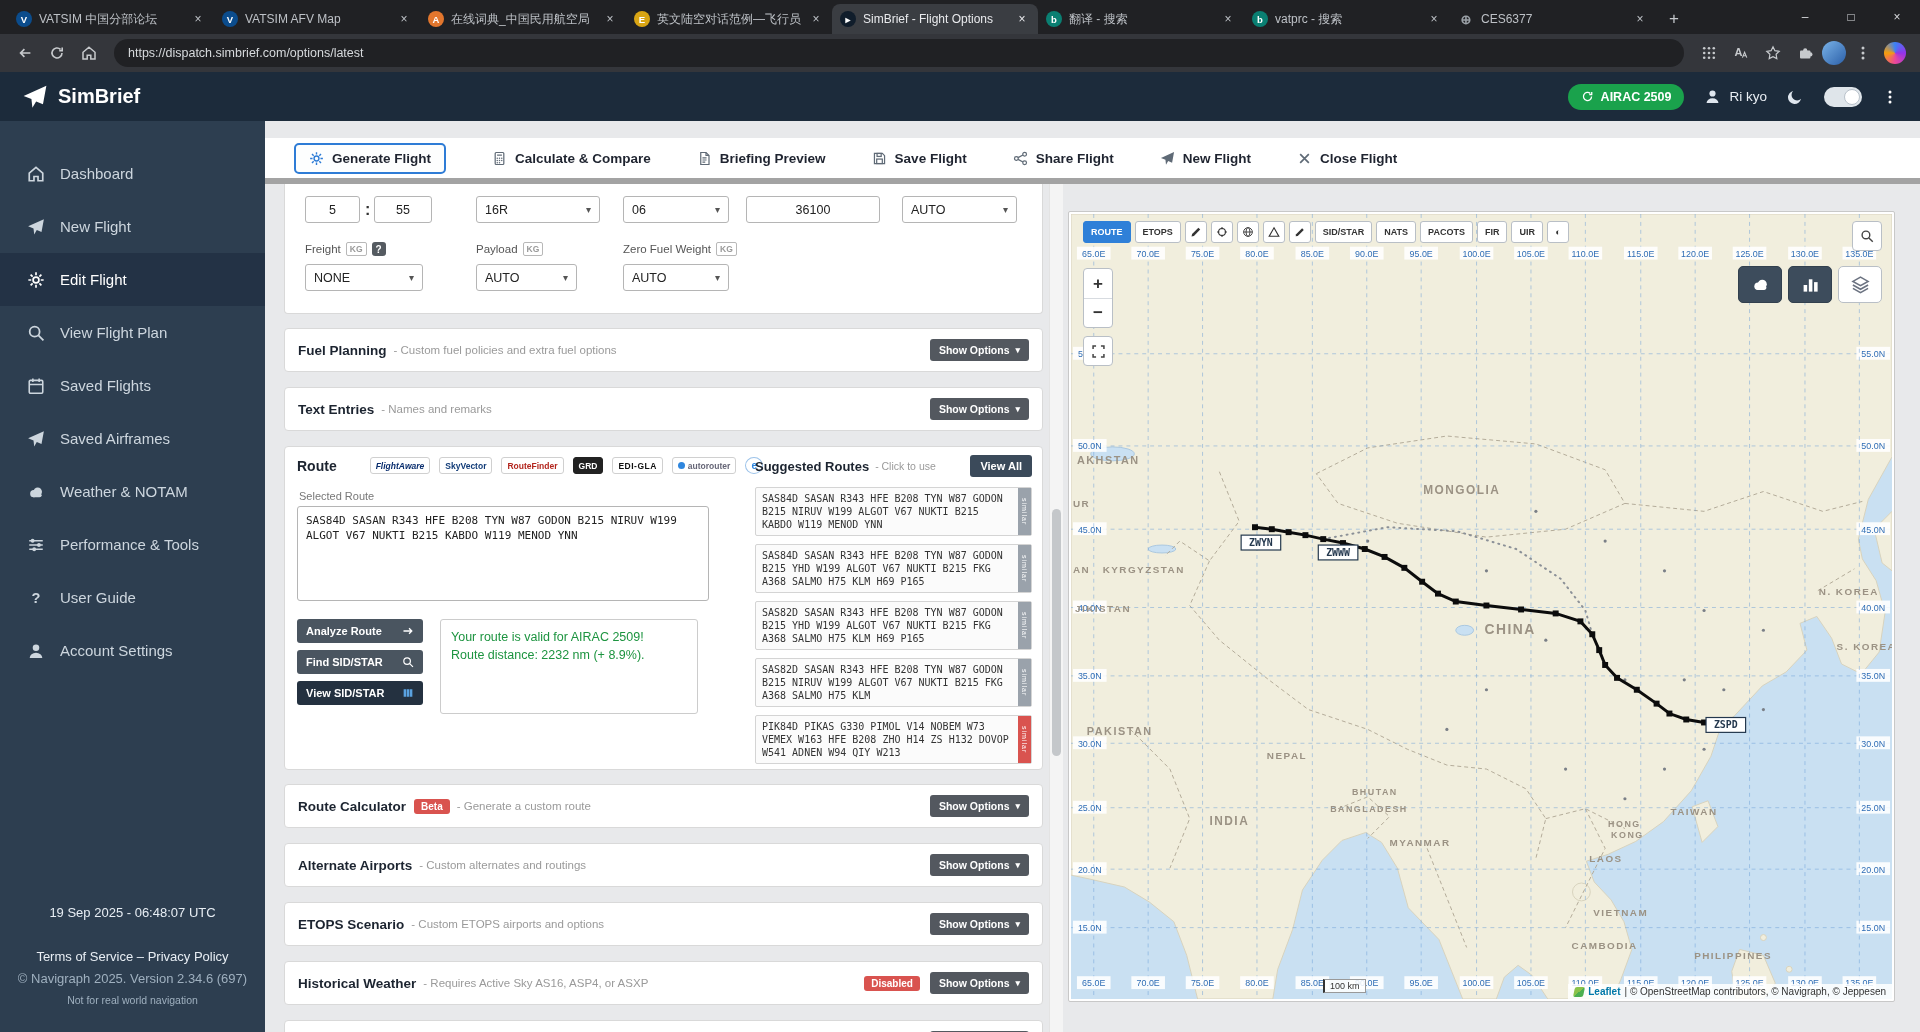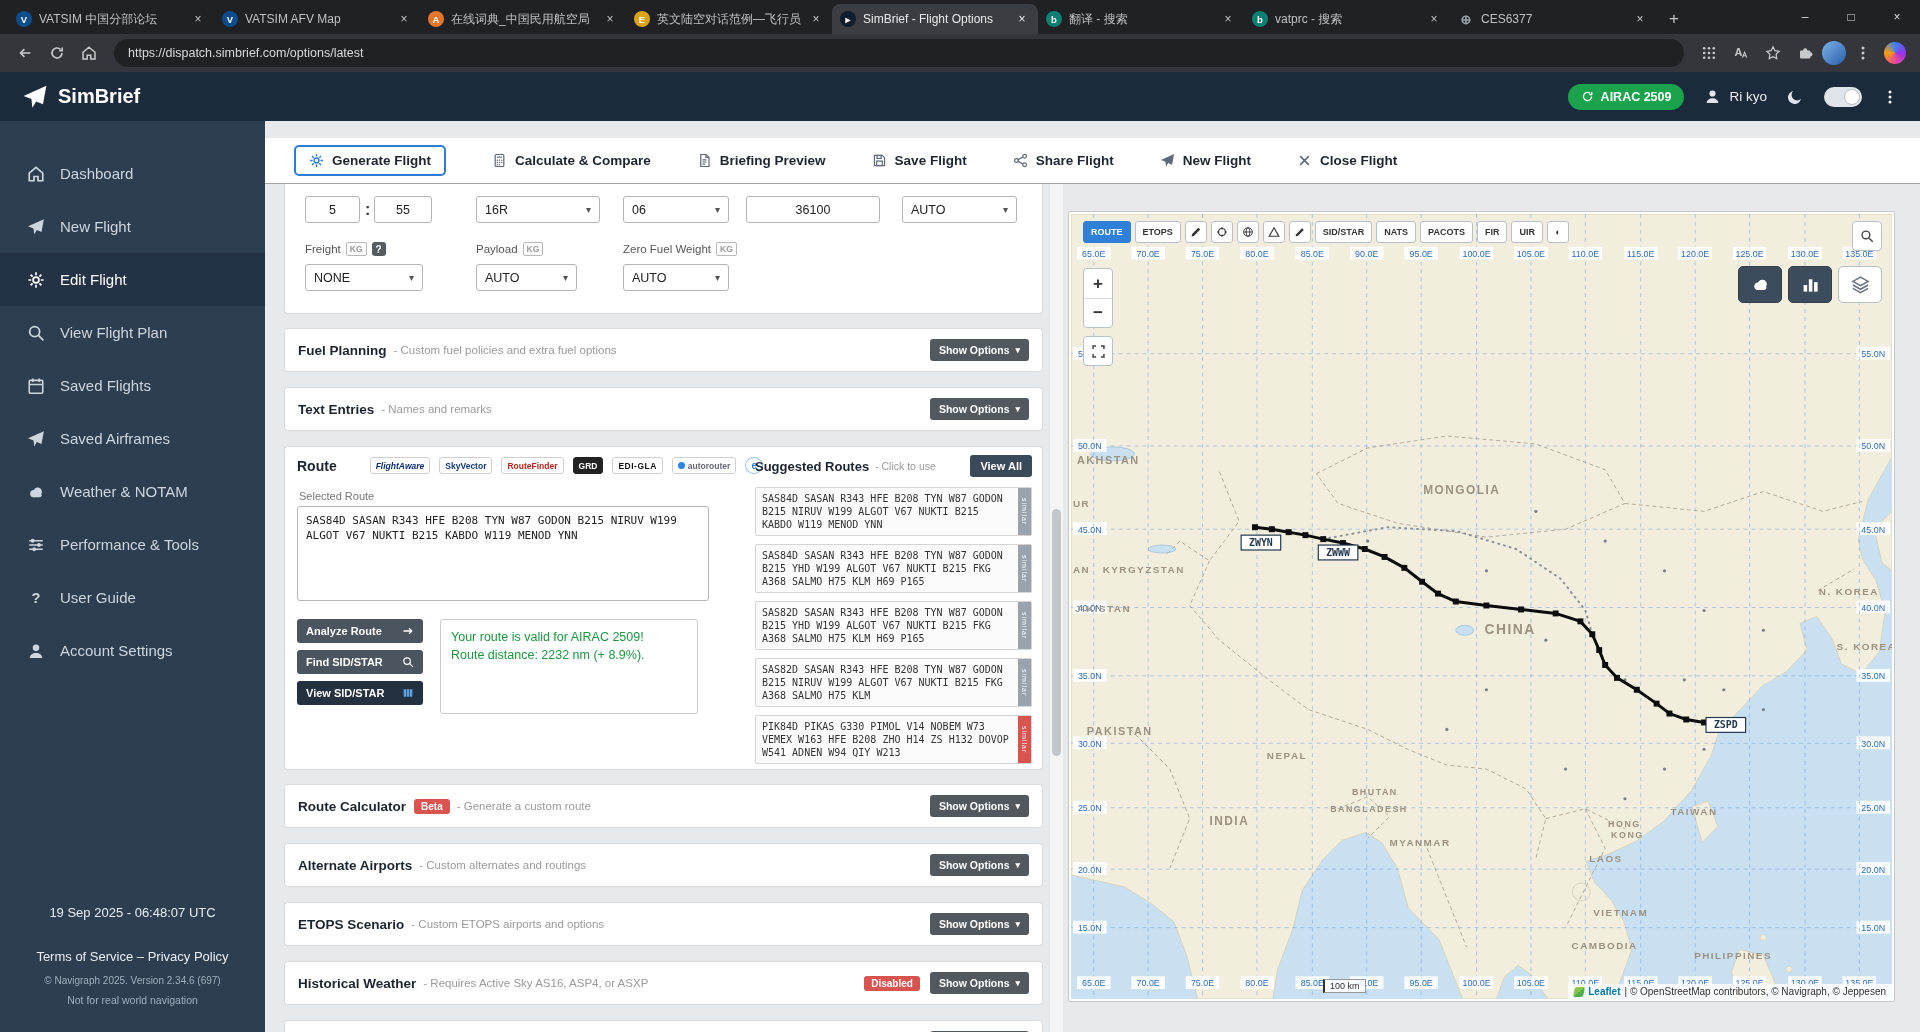--- a/index.html
+++ b/index.html
@@ -37,25 +37,25 @@
   
   .sidebar{position:absolute;left:0;top:121px;bottom:0;width:265px;background:#2d3e50}
   .sbnav{padding-top:26px}
   .sbitem{display:flex;align-items:center;gap:15px;height:53px;padding-left:27px;color:#cdd6de;font-size:15px;cursor:pointer}
   .sbitem.active{background:#233245;color:#fff}
   .sbitem svg{width:18px;height:18px;flex-shrink:0}
   .sbinfo{position:absolute;left:0;right:0;text-align:center;color:#e8eef4}
   .dt{bottom:112px;font-size:13px}
   .lnks{bottom:68px;font-size:13px}
   .lnks span{cursor:pointer}
-  .cpy{bottom:46px;font-size:10px;color:#9fb0bf}
+  .cpy{bottom:46px;font-size:13px;color:#9fb0bf}
   .dsc{bottom:26px;font-size:10.5px;color:#9fb0bf}
   
   .content{position:absolute;left:265px;top:121px;right:0;bottom:0;background:#e8e9eb}
-  .topbar{position:absolute;top:17px;left:0;right:0;height:46px;background:#fff;border-bottom:1px solid #a3a3a3;display:flex;align-items:center;gap:46px;padding-left:29px}
+  .topbar{position:absolute;top:17px;left:0;right:0;height:46px;background:#fff;border-bottom:6px solid #a3a3a3;display:flex;align-items:center;gap:46px;padding-left:29px}
   .tbbtn{display:flex;align-items:center;gap:8px;font-size:13.5px;color:#1f2430;font-weight:bold;cursor:pointer;white-space:nowrap}
   .tbbtn svg{width:15px;height:15px;color:#5f6a76}
   .tbbtn.active{border:2px solid #2e7cd6;border-radius:5px;padding:6px 13px;background:#fdfefe}
   .tbbtn.active svg{color:#2e7cd6}
   
   .formcol{position:absolute;left:19px;top:63px;width:759px}
   .card{background:#fff;border:1px solid #d9d9d9;border-radius:4px}
   .c-fields{position:relative;height:130px;border-top:none;border-radius:0 0 4px 4px;margin-bottom:14px}
   .fi{position:absolute;top:12px;height:27px;border:1px solid #b5b5b5;border-radius:3px;text-align:center;font-size:12.5px;color:#222;font-family:"Liberation Sans",sans-serif}
   .colon{position:absolute;top:17px;font-weight:bold;color:#333}

